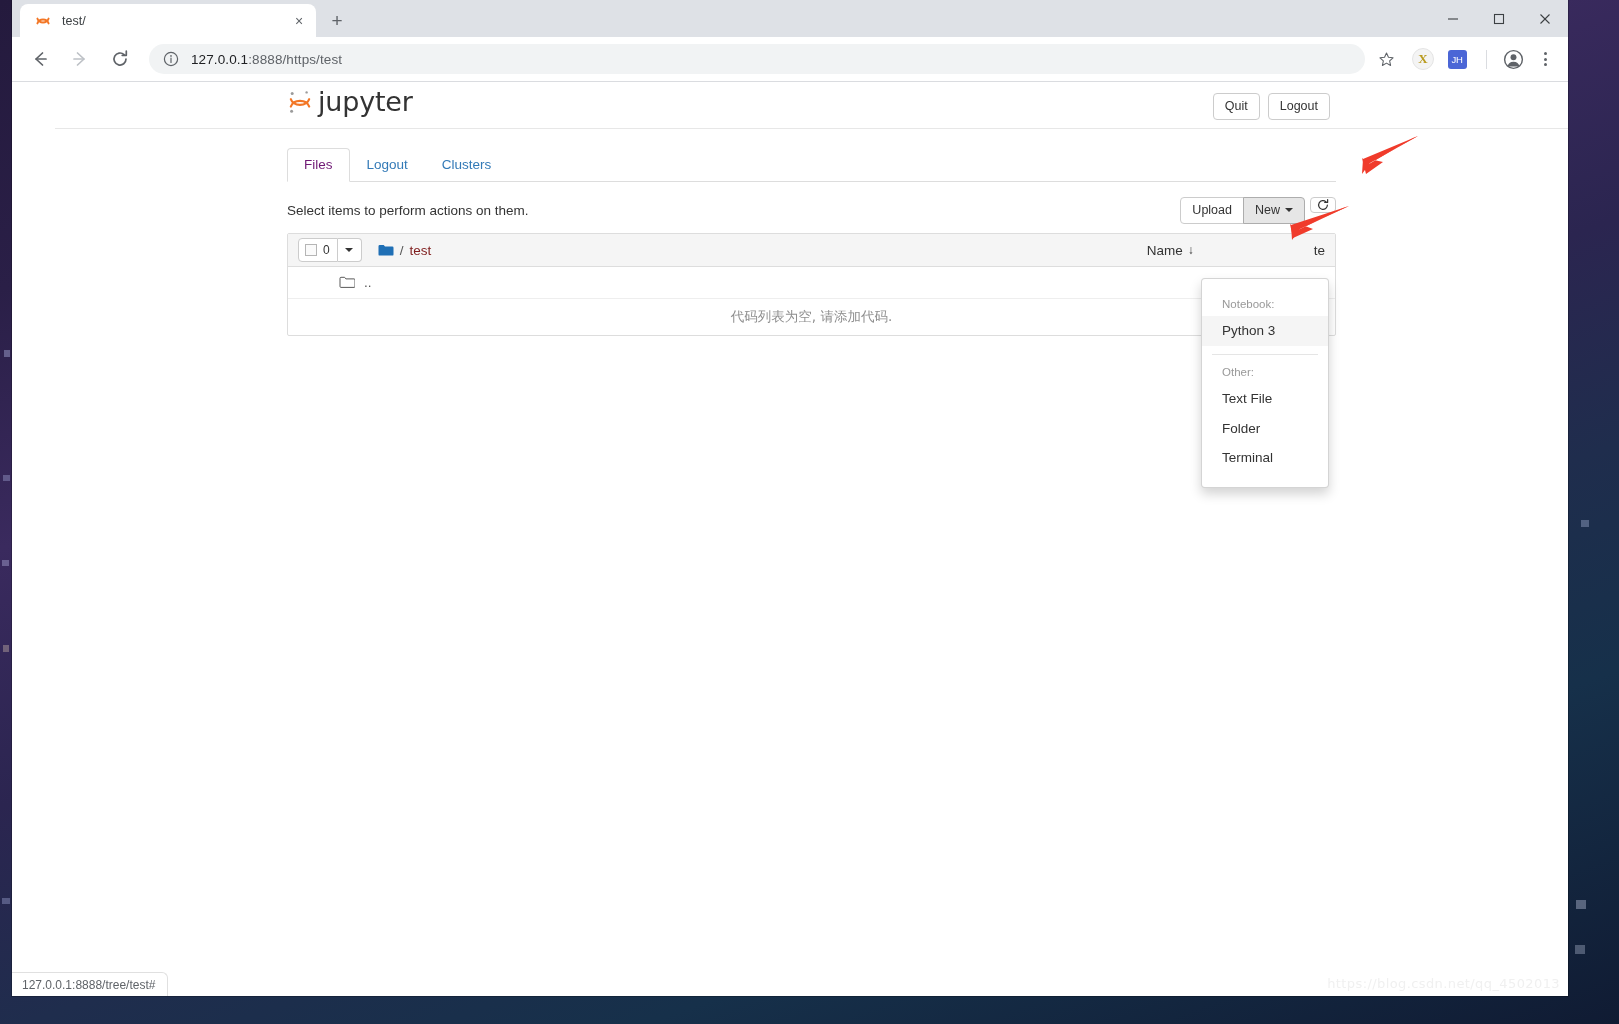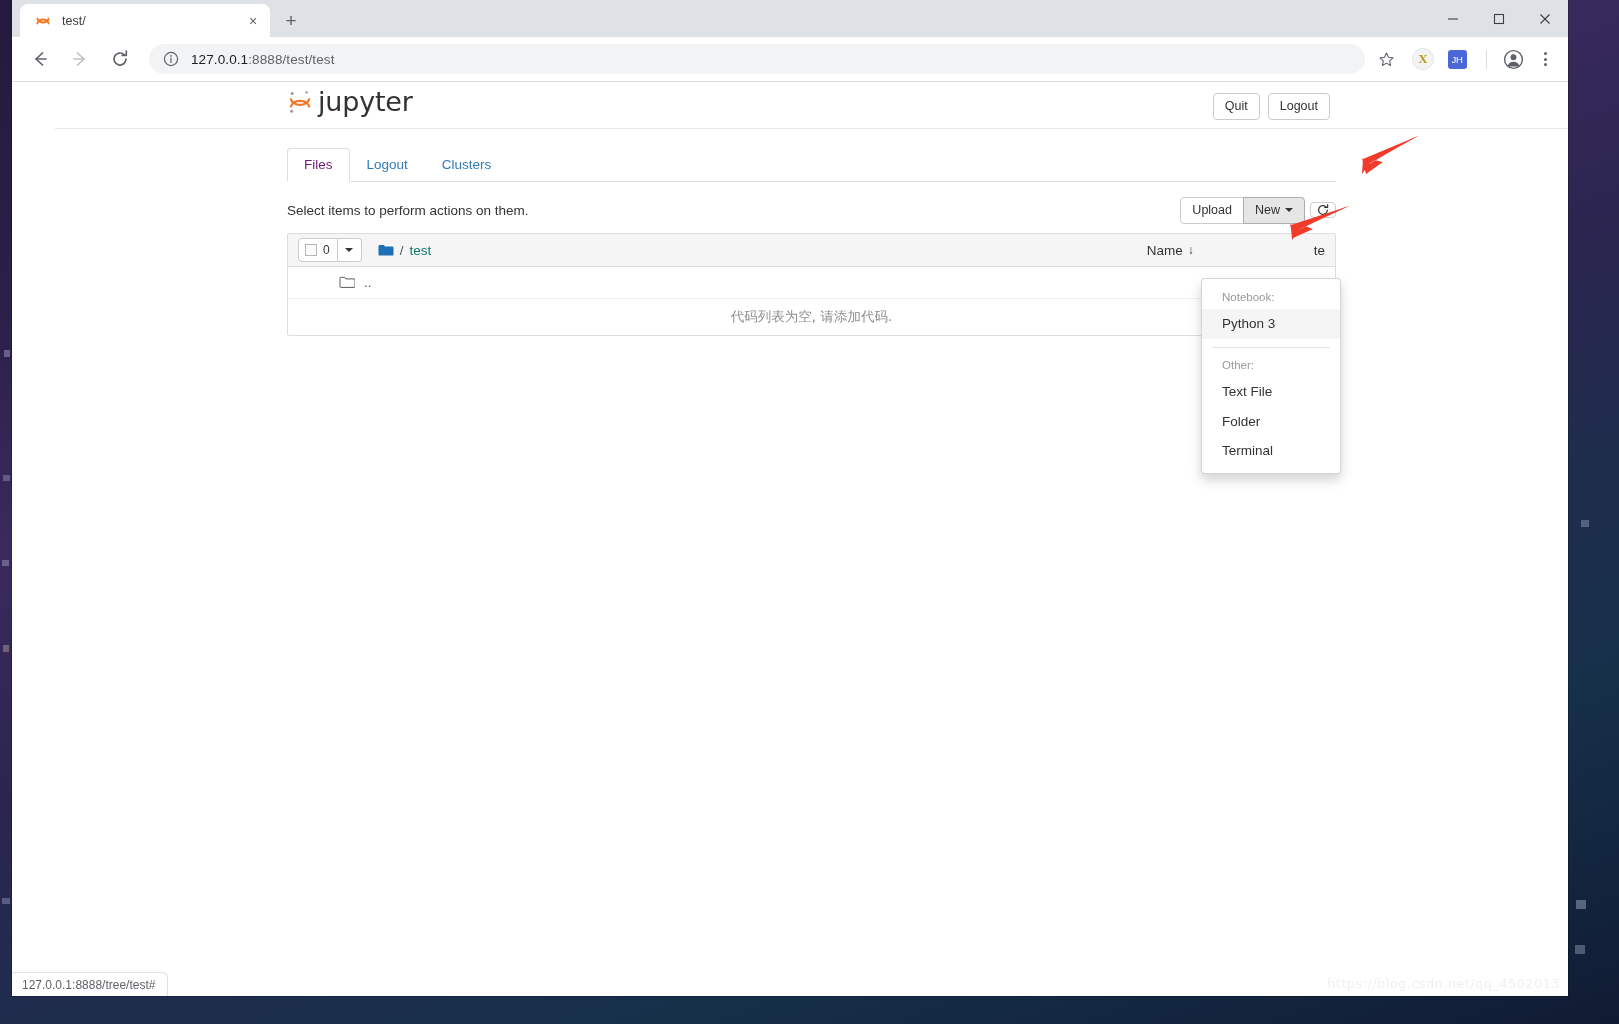--- a/index.html
+++ b/index.html
@@ -36,21 +36,21 @@
   .tabstrip {
     position: relative;
     height: 37px;
     background: #dee1e6;
     display: flex; align-items: flex-end;
     padding-left: 8px;
   }
   .tab {
     position: relative;
     display: flex; align-items: center;
-    width: 250px; height: 33px;
+    width: 296px; height: 33px;
     background: #ffffff;
     border-radius: 8px 8px 0 0;
     padding: 0 8px 0 14px;
     cursor: default;
   }
   .tab-favicon {
     width: 17px; height: 17px; flex: 0 0 17px; margin-right: 11px;
     display: flex; align-items: center; justify-content: center;
   }
   .tab-title {
@@ -216,21 +216,21 @@
     border: 1px solid #ddd;
     border-bottom-color: #fff;
   }
 
   
   .jp-toolbar {
     display: flex; align-items: center; justify-content: space-between;
     margin-top: 14px; height: 28px;
   }
   .jp-hint { font-size: 13.5px; color: #333; }
-  .jp-toolbar-right { display: flex; align-items: center; gap: 0; position: relative; padding-left: 44px; }
+  .jp-toolbar-right { display: flex; align-items: flex-start; gap: 0; position: relative; padding-left: 44px; }
   .btn-group { display: flex; }
   .btn-group .btn:first-child { border-radius: 4px 0 0 4px; }
   .btn-group .btn:last-child { border-radius: 0 4px 4px 0; margin-left: -1px; }
   .btn-sep { width: 5px; }
   .caret {
     display: inline-block; width: 0; height: 0;
     margin-left: 5px; vertical-align: middle;
     border-left: 4px solid transparent;
     border-right: 4px solid transparent;
     border-top: 4px solid #333;
@@ -271,21 +271,21 @@
     background: #fff; height: 24px; width: 24px;
     display: flex; align-items: center; justify-content: center;
   }
   .breadcrumb {
     display: flex; align-items: center;
     margin-left: 16px;
     font-size: 13.5px;
   }
   .folder-solid { margin-right: 6px; display: flex; }
   .bc-sep { color: #555; margin-right: 6px; }
-  .bc-link { color: #0f766e; }
+  .bc-link { color: #7f1d1d; }
   .head-right {
     margin-left: auto;
     display: flex; align-items: flex-end;
     font-size: 13.5px; color: #333;
   }
   .sort-name { display: flex; align-items: center; }
   .sort-arrow { margin-left: 5px; font-size: 12px; }
   .sort-mod { margin-left: 120px; color: #333; }
 
   .jp-row {
@@ -301,26 +301,26 @@
     height: 36px;
     display: flex; align-items: center; justify-content: center;
     font-size: 13.5px; color: #8f8f8f;
     font-family: "DejaVu Sans", sans-serif;
   }
 
   
   .dropdown {
     position: absolute;
     left: 1146px; top: 196px;
-    width: 140px;
+    width: 128px;
     background: #fff;
     border: 1px solid rgba(0,0,0,.17);
     border-radius: 4px;
     box-shadow: 0 6px 12px rgba(0,0,0,.175);
-    padding: 7px 0;
+    padding: 14px 0;
     z-index: 50;
   }
   .dd-header {
     font-size: 11.5px; color: #999;
     padding: 3px 20px 3px 20px;
     line-height: 1.5;
   }
   .dd-item {
     font-size: 13.5px; color: #333;
     padding: 5px 20px;
@@ -425,21 +425,21 @@
     </div>
 
     <div class="omnibox">
       <span class="info-icon">
         <svg width="16" height="16" viewBox="0 0 16 16">
             <circle cx="8" cy="8" r="6.6" fill="none" stroke="currentColor" stroke-width="1.2"></circle>
             <circle cx="8" cy="4.9" r=".85" fill="currentColor"></circle>
             <line x1="8" y1="7" x2="8" y2="11.4" stroke="currentColor" stroke-width="1.2" stroke-linecap="round"></line>
           </svg>
       </span>
-      <span class="url"><span>127.0.0.1</span><span class="dim">:8888/test/test</span></span>
+      <span class="url"><span>127.0.0.1</span><span class="dim">:8888/https/test</span></span>
     </div>
 
     <div class="omni-right">
       <div class="star">
         <svg width="17" height="17" viewBox="0 0 20 20">
             <path d="M10 2.4 L12.3 7.4 L17.7 8 L13.7 11.7 L14.8 17 L10 14.3 L5.2 17 L6.3 11.7 L2.3 8 L7.7 7.4 Z" fill="none" stroke="currentColor" stroke-width="1.25" stroke-linejoin="round"></path>
           </svg>
       </div>
       <div class="ext">
         <span class="ext-x">X</span>

